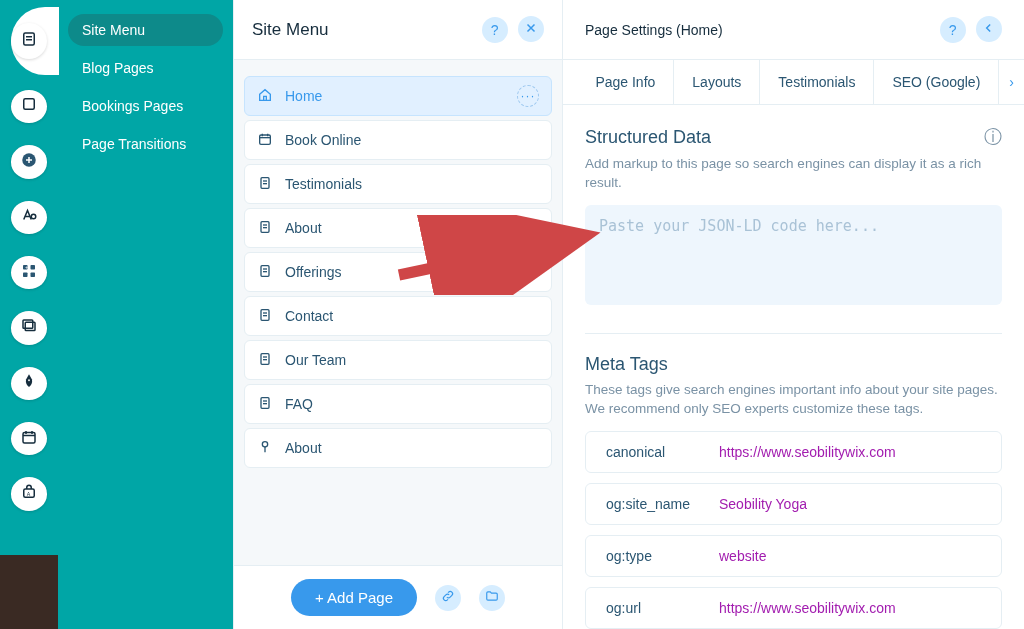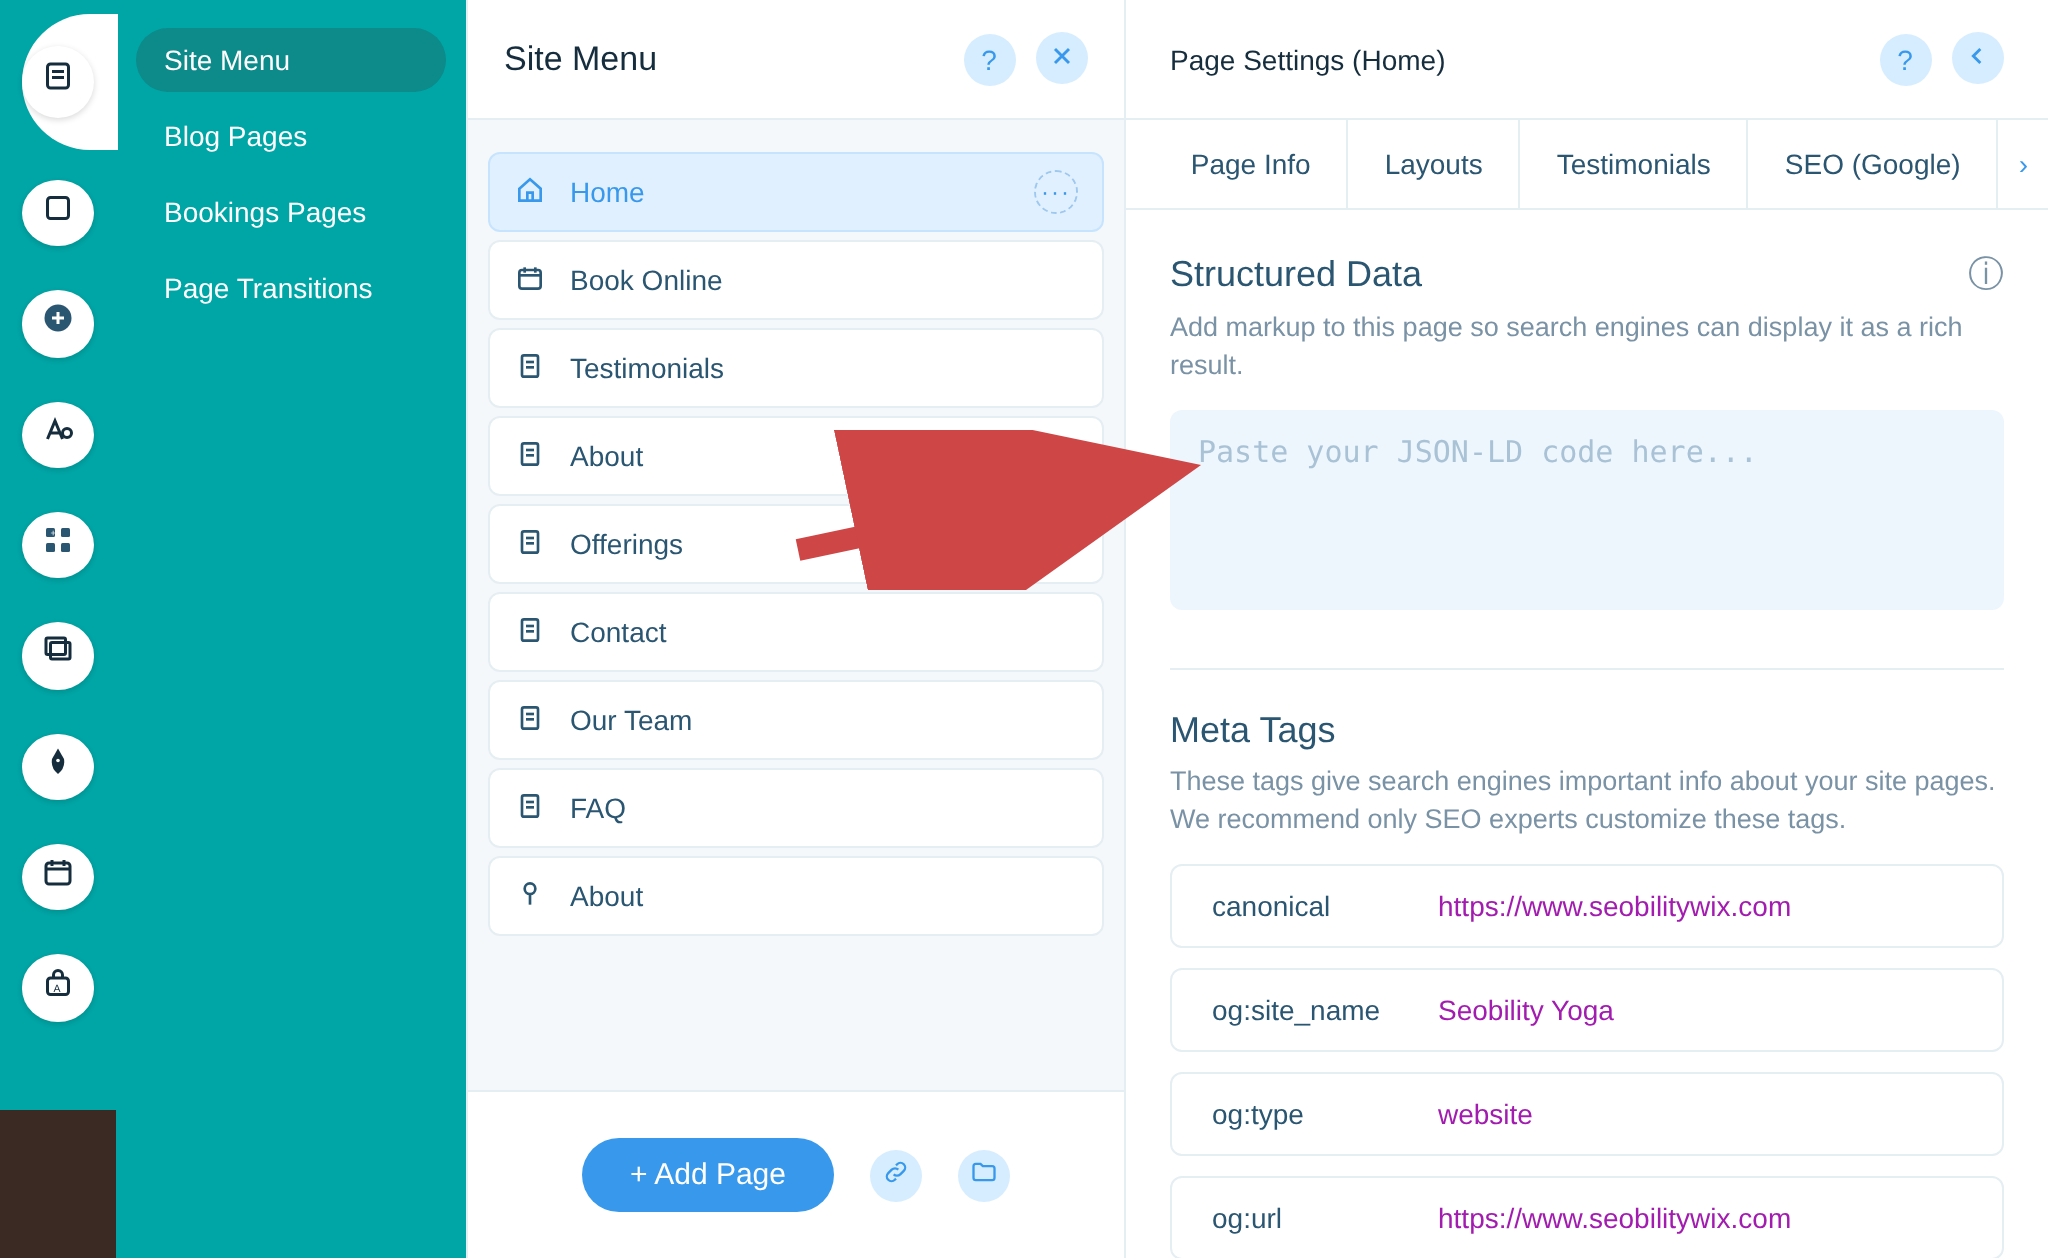--- a/index.html
+++ b/index.html
@@ -152,21 +152,21 @@
       display: flex; align-items: center; justify-content: center;
       color: #3899ec;
       font-size: 12px;
       letter-spacing: 1px;
     }
     .panel-footer {
       position: absolute;
       bottom: 0; left: 0; right: 0;
       background: #fff;
       border-top: 1px solid #e5eef3;
-      height: 84px;
+      height: 64px;
       display: flex;
       align-items: center;
       justify-content: center;
       gap: 12px;
     }
     .add-page-btn {
       background: #3899ec;
       color: #fff;
       border: none;
       padding: 10px 24px;

